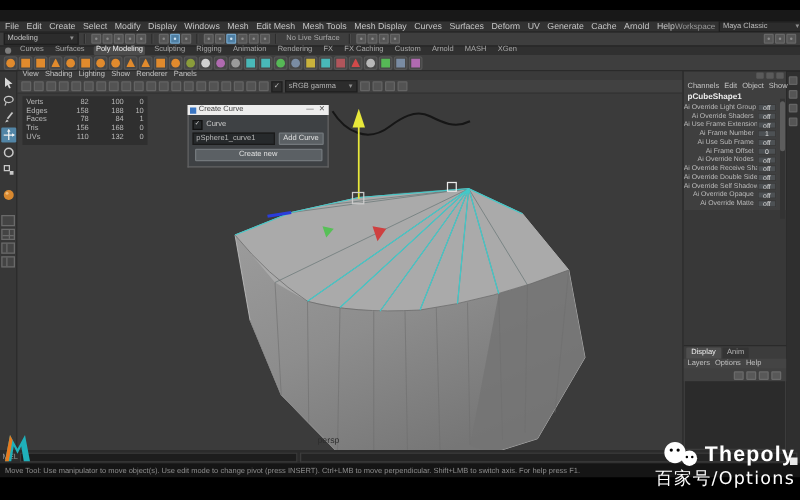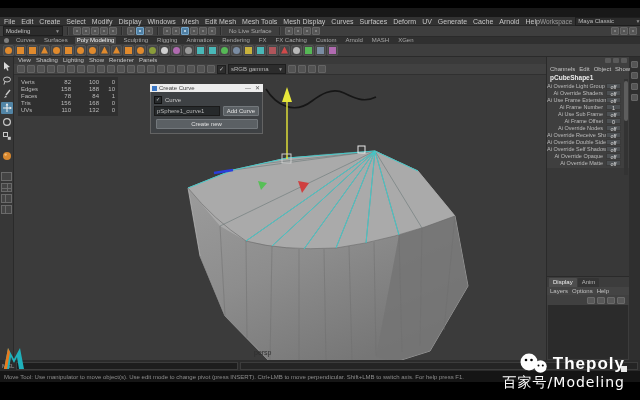--- a/index.html
+++ b/index.html
@@ -98,21 +98,21 @@
   
   #commandline{top:360px;height:11px;background:#2b2b2b;display:flex;align-items:center;gap:2px;padding:0 2px;box-sizing:border-box;}
   #mel-label{font-size:6px;color:#9a9a9a;flex:none;}
   .cmd-field{height:8px;background:#1d1d1d;border:1px solid #3c3c3c;box-sizing:border-box;}
   #cmd-input{width:222px;}
   #cmd-result{flex:1;background:#242424;}
   #helpline{top:371px;height:11px;background:#151515;display:flex;align-items:center;padding:0 4px;box-sizing:border-box;}
   #help-text{font-size:6px;color:#8d8d8d;white-space:nowrap;overflow:hidden;}
   #blackbottom{top:382px;height:18px;background:#000;}
   
-  #watermark{position:absolute;right:15px;top:352px;z-index:50;text-align:left;}
+  #watermark{position:absolute;right:4px;top:352px;z-index:50;text-align:left;}
   #wm-row1{display:flex;align-items:center;justify-content:flex-end;gap:4px;}
   #wm-line1{font-size:17px;font-weight:bold;color:#fff;letter-spacing:1px;}
   #wm-line2{font-size:14px;color:#fff;font-family:"DejaVu Sans",sans-serif;letter-spacing:1px;margin-top:-2px;}
   #wm-square{position:absolute;right:-2px;top:14px;width:6px;height:6px;background:#e9e9e9;}
   #maya-logo{position:absolute;left:2px;top:345px;z-index:50;}
 </style>
 </head>
 <body>
 
 <div id="stage">
@@ -623,17 +623,17 @@
         <circle cx="7" cy="8" r="1.3" fill="#000"></circle>
           <circle cx="12.5" cy="8" r="1.3" fill="#000"></circle>
         <path d="M5 17 L8 15 L10 18 Z" fill="#ffffff"></path>
         <circle cx="21.5" cy="14.5" r="6.2" fill="#ffffff"></circle>
         <circle cx="19.5" cy="13.5" r="1" fill="#000"></circle>
           <circle cx="23.8" cy="13.5" r="1" fill="#000"></circle>
         <path d="M26 19 L24 17.5 L27 16 Z" fill="#ffffff"></path>
       </svg>
       <span id="wm-line1">Thepoly</span>
     </div>
-    <div id="wm-line2">百家号/Modeling</div>
+    <div id="wm-line2">百家号/Options</div>
     <span id="wm-square"></span>
   </div>
 
 </div>
 
 </body></html>

